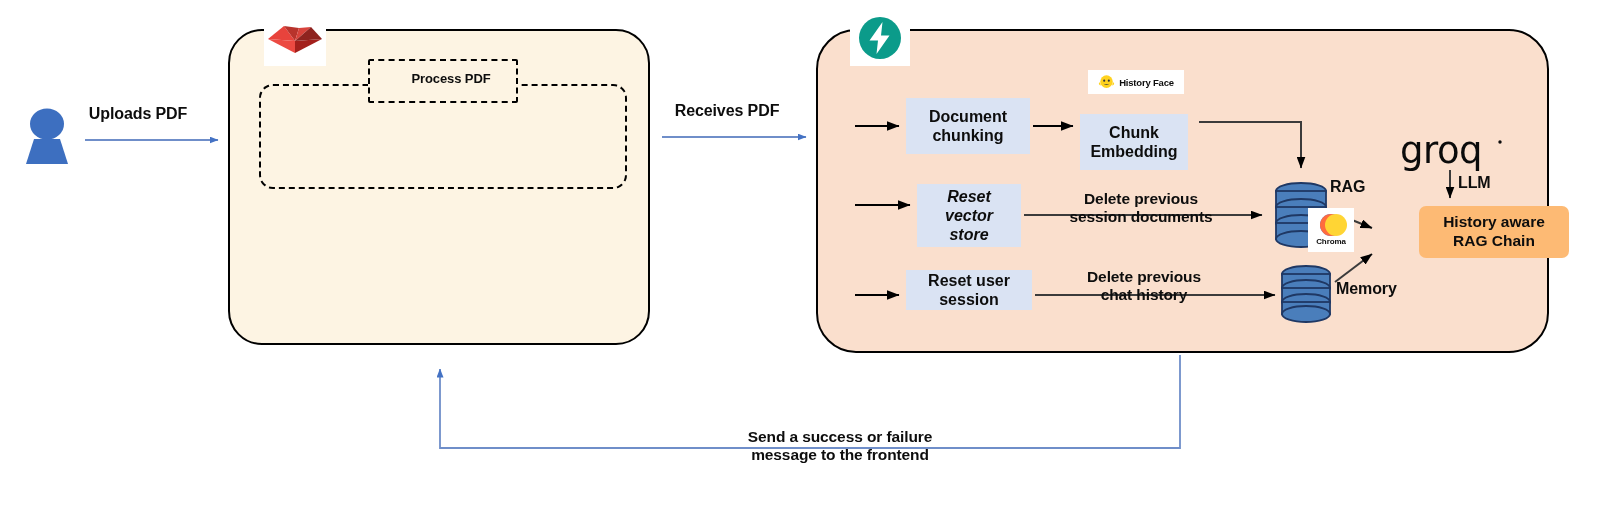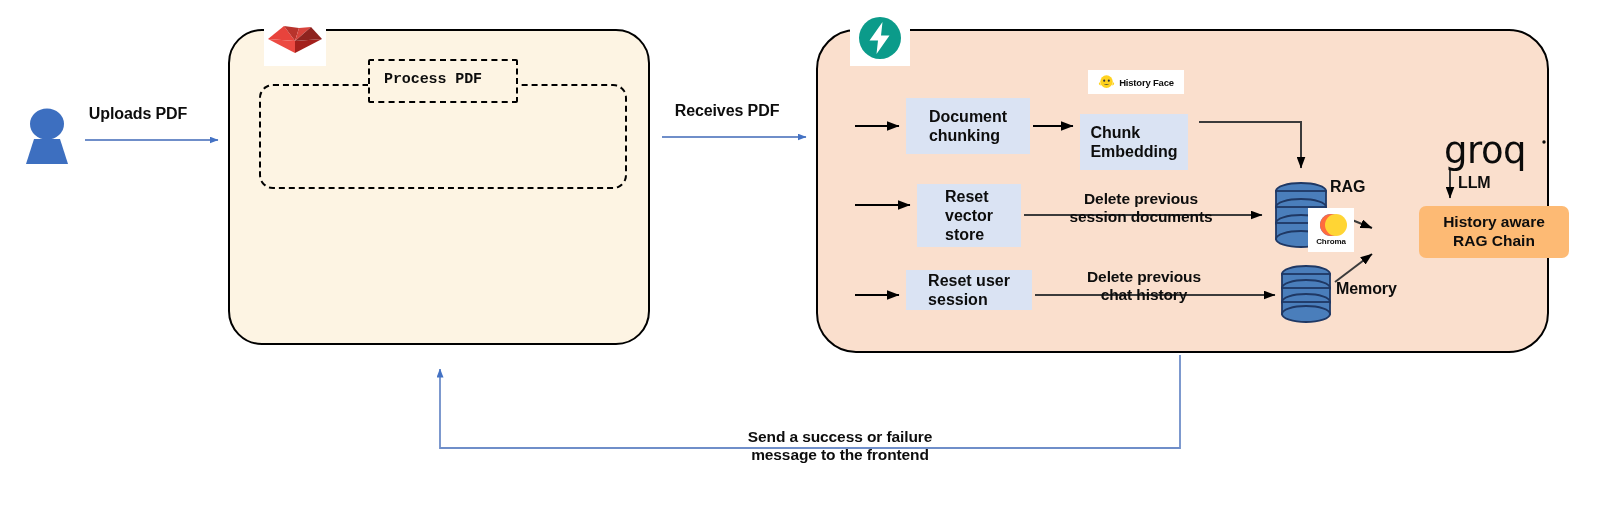--- a/index.html
+++ b/index.html
@@ -11,21 +11,21 @@
   body {
     font-family: "Liberation Sans", sans-serif;
   }
   #canvas {
     position: relative;
     width: 1600px;
     height: 507px;
     background: #ffffff;
     overflow: hidden;
   }
-  .abs { position: absolute; margin-left: 44px; }
+  .abs { position: absolute; }
 
   
   .lbl {
     position: absolute;
     color: #0d0d0d;
     font-weight: bold;
     line-height: 1.16;
     text-align: center;
     white-space: pre-line;
     letter-spacing: -0.1px;
@@ -69,28 +69,29 @@
   }
 
   
   .step-box {
     position: absolute;
     background: #dae3f3;
     box-sizing: border-box;
     display: flex;
     align-items: center;
     justify-content: center;
+    text-align: center;
     color: #0d0d0d;
     font-weight: bold;
     line-height: 1.2;
     white-space: pre-line;
   }
   #box-doc-chunking { left: 906px; top: 98px;  width: 124px; height: 56px; font-size: 16px; }
   #box-chunk-embed  { left: 1080px; top: 114px; width: 108px; height: 56px; font-size: 16px; }
-  #box-reset-vector { left: 917px; top: 184px; width: 104px; height: 63px; font-size: 16px; }
+  #box-reset-vector { left: 917px; top: 184px; width: 104px; height: 63px; font-size: 16px; font-style: italic; }
   #box-reset-session{ left: 906px; top: 270px; width: 126px; height: 40px; font-size: 16px; }
 
   #box-rag-chain {
     position: absolute;
     left: 1419px; top: 206px;
     width: 150px; height: 52px;
     background: #fdba74;
     border-radius: 7px;
     display: flex; align-items: center; justify-content: center;
     text-align: center;
@@ -218,21 +219,21 @@
       <rect x="1282" y="288" width="48" height="14" fill="#4a7ebb" stroke="#1f3864" stroke-width="1.8"></rect>
       <ellipse cx="1306" cy="302" rx="24" ry="8" fill="#4a7ebb" stroke="#1f3864" stroke-width="1.8"></ellipse>
       <rect x="1282" y="302" width="48" height="12" fill="#4a7ebb" stroke="#1f3864" stroke-width="1.8"></rect>
       <ellipse cx="1306" cy="314" rx="24" ry="8" fill="#4a7ebb" stroke="#1f3864" stroke-width="1.8"></ellipse>
     </g>
   </svg>
 
   <div class="dashed-box" id="invoke-group"></div>
   <div class="dashed-box" id="process-pdf-tab" style="background:#fdf4e3;"></div>
 
-  <div class="lbl" style="left:358px; top:71px; width:150px; font-size:15px;font-family:Liberation Mono, monospace;">Process PDF</div>
+  <div class="lbl" style="left:376px; top:71px; width:150px; font-size:13px;">Process PDF</div>
 
 
   <div class="logo-badge" id="streamlit-badge">
     <svg width="58" height="34" viewBox="0 0 58 34" xmlns="http://www.w3.org/2000/svg">
       <path d="M2,16 L29,30 L29,18 Z" fill="#ec4a42"></path>
       <path d="M56,16 L29,30 L29,18 Z" fill="#a3201c"></path>
       <path d="M2,16 L18,3 L29,18 Z" fill="#e8433c"></path>
       <path d="M18,3 L33,5 L29,18 Z" fill="#b8332c"></path>
       <path d="M33,5 L45,4 L29,18 Z" fill="#d8433c"></path>
       <path d="M45,4 L56,16 L29,18 Z" fill="#8e231f"></path>

